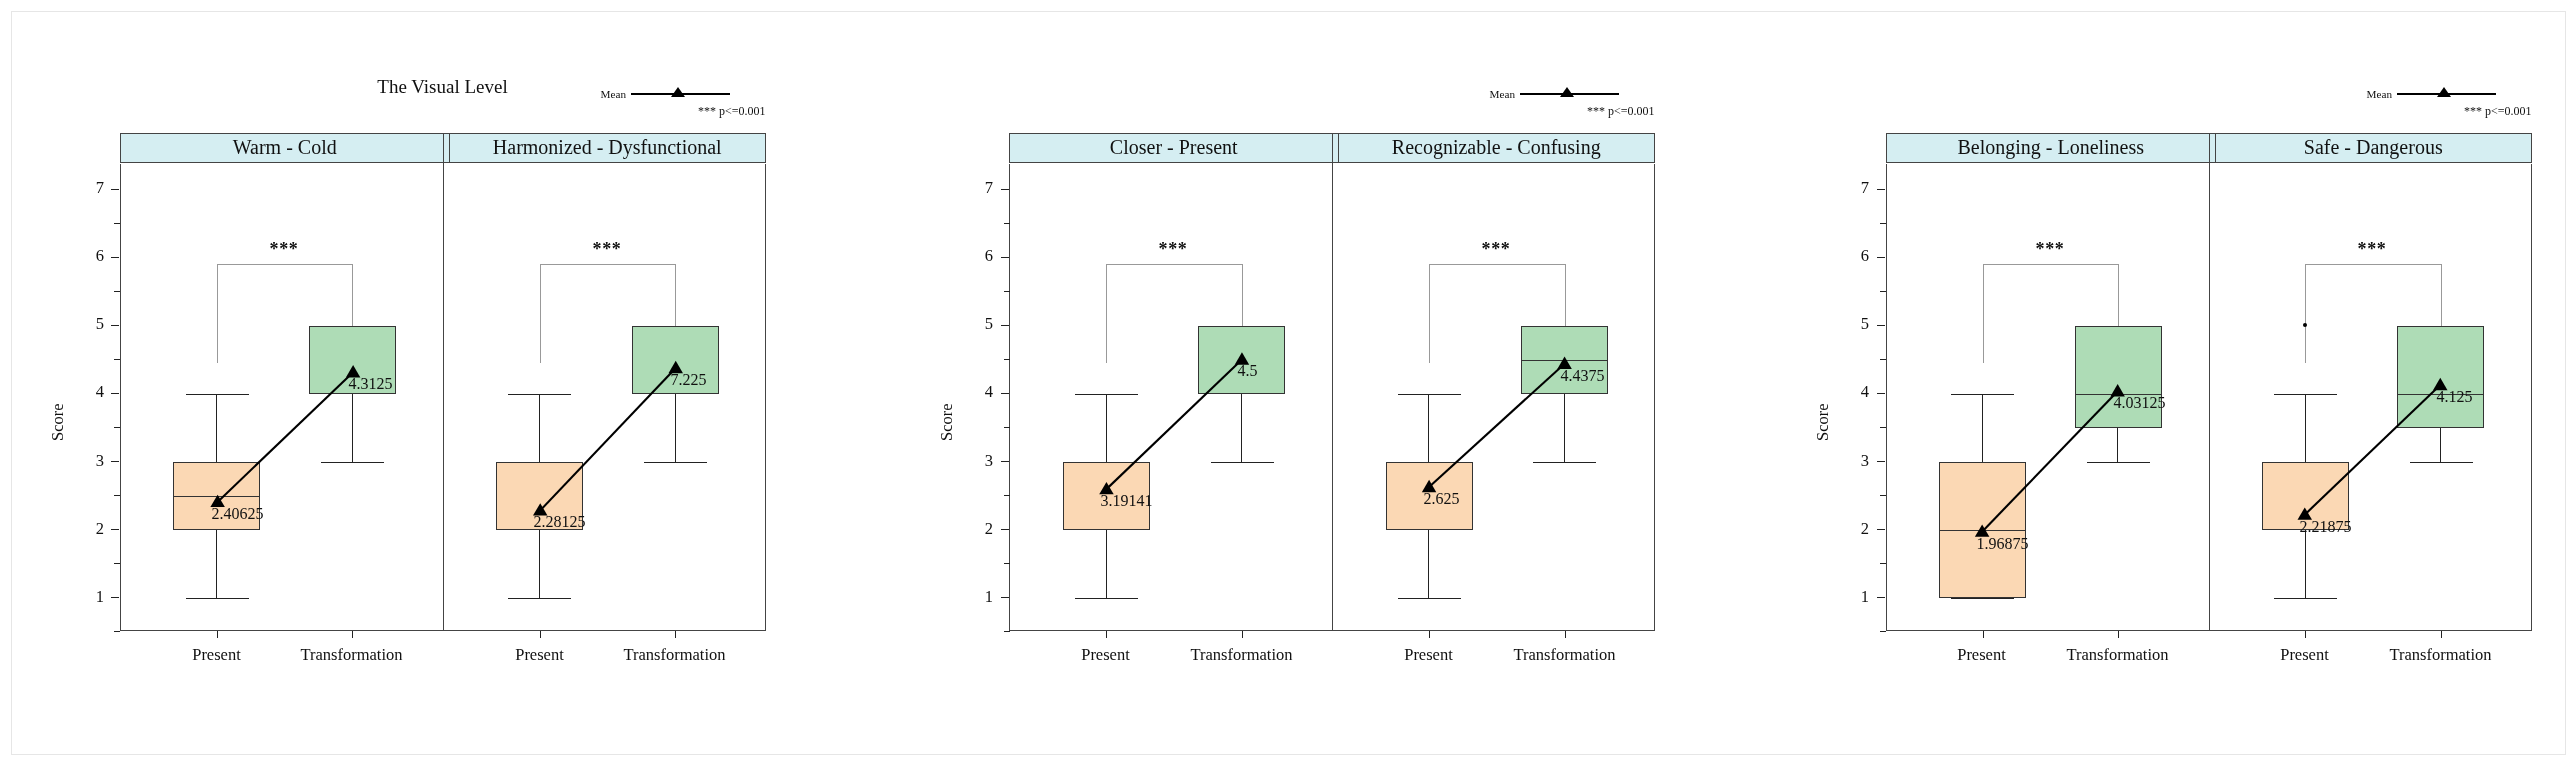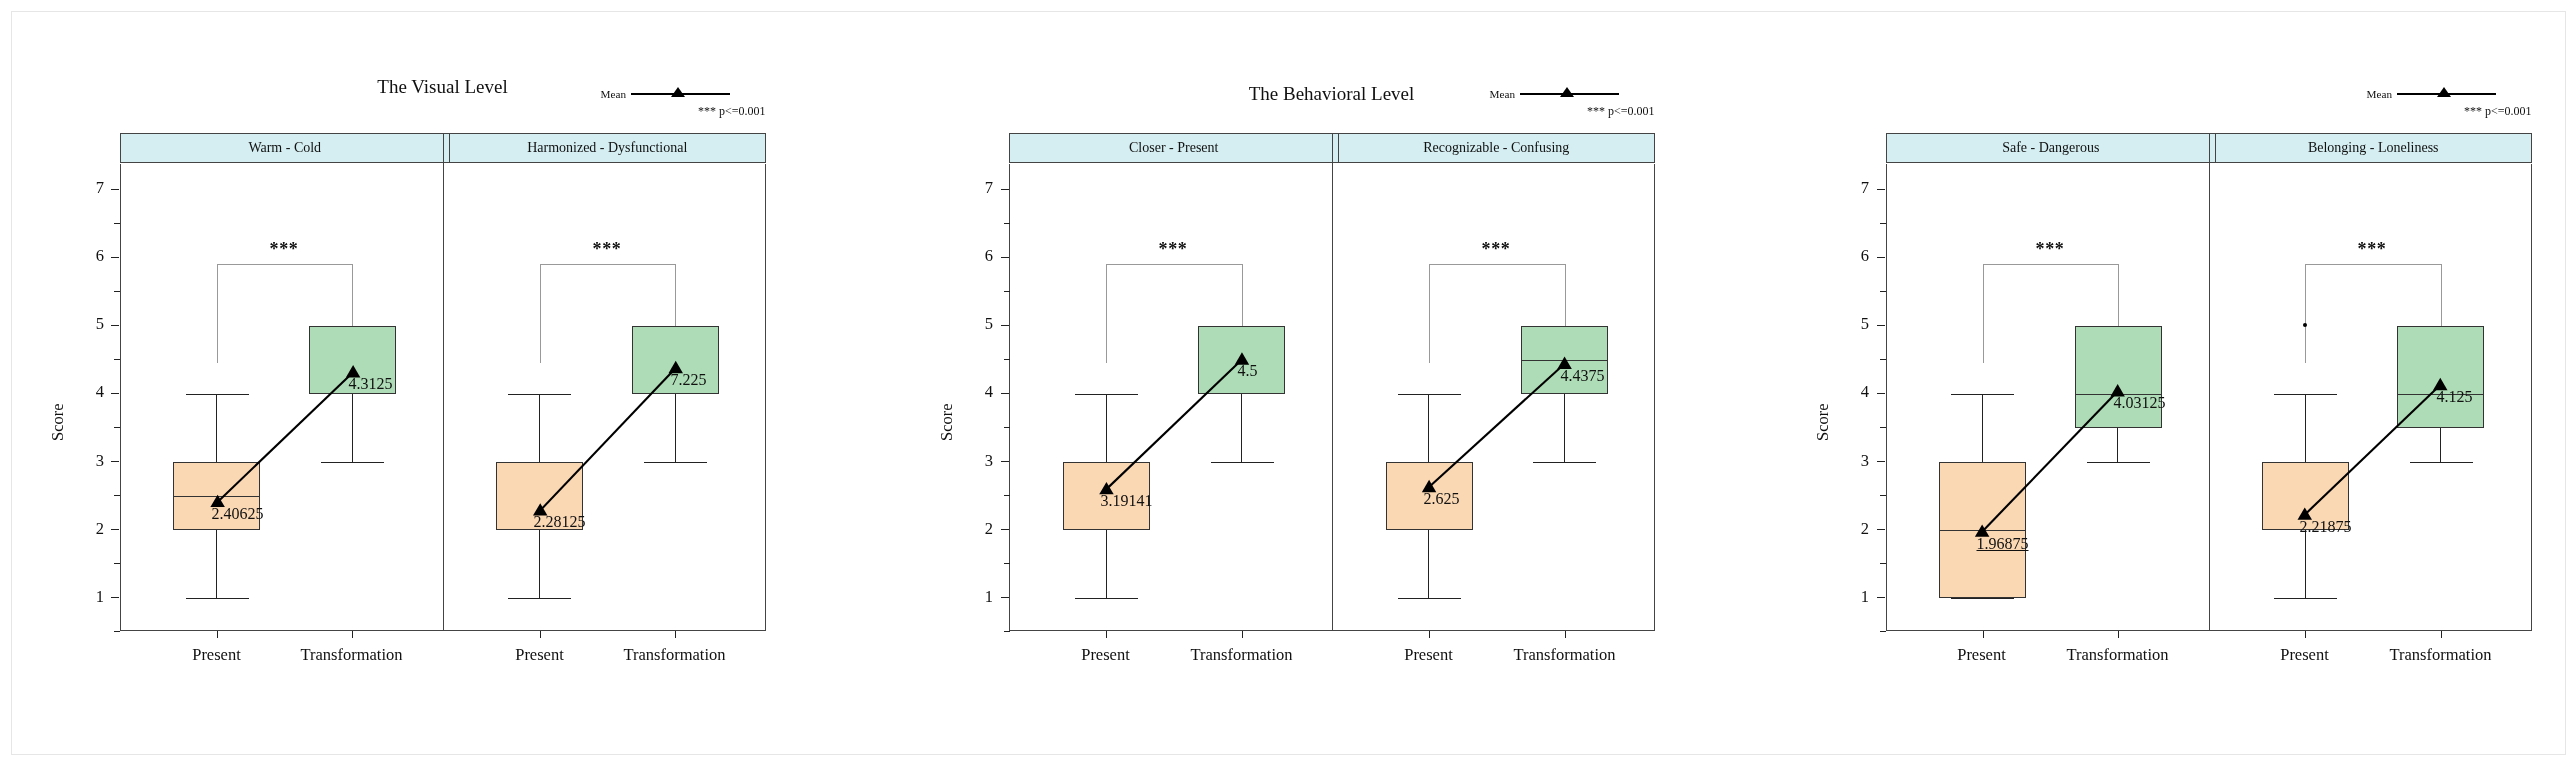--- a/index.html
+++ b/index.html
@@ -7,21 +7,21 @@
   #figure{position:absolute;left:10.5px;top:10.5px;width:2555px;height:744px;border:1.3px solid #e6e6e6;background:#fff;box-sizing:border-box;}
   .panel{position:absolute;top:0;height:744px;}
   .panel-title{position:absolute;text-align:center;font-size:19px;font-family:"Liberation Serif",serif;color:#111;white-space:nowrap;}
   .legend{position:absolute;width:165px;}
   .legend-row{display:flex;align-items:center;justify-content:flex-start;height:17px;}
   .legend-label{font-size:11.2px;font-family:"Liberation Serif",serif;margin-right:4.6px;}
   .legend-line{position:relative;width:99px;height:1.3px;background:#000;}
   .legend-tri{position:absolute;left:40px;top:-6px;width:0;height:0;border-left:7.2px solid transparent;border-right:7.2px solid transparent;border-bottom:10.5px solid #000;}
   .legend-p{font-size:12px;font-family:"Liberation Serif",serif;text-align:right;width:165px;margin-top:1.3px;white-space:nowrap;}
   .hdr-band{position:absolute;box-sizing:border-box;background:#d5eef2;border:1.1px solid #444;display:flex;}
-  .hdr-cell{flex:1;display:flex;align-items:center;justify-content:center;font-size:14px;font-family:"Liberation Serif",serif;color:#111;box-sizing:border-box;margin-left:7px;}
+  .hdr-cell{flex:1;display:flex;align-items:center;justify-content:center;font-size:20px;font-family:"Liberation Serif",serif;color:#111;box-sizing:border-box;margin-left:7px;}
   .hdr-cell + .hdr-cell{border-left:1.1px solid #444;}
   .plotarea{position:absolute;box-sizing:border-box;border:1.1px solid #444;border-top:none;}
   .divider{position:absolute;width:1.1px;background:#444;}
   .ylabel{position:absolute;font-size:16.5px;font-family:"Liberation Serif",serif;transform:rotate(-90deg);transform-origin:left top;white-space:nowrap;}
   .ytick-label{position:absolute;font-size:16.5px;font-family:"Liberation Serif",serif;text-align:right;width:22.4px;}
   .ytick-major{position:absolute;width:8.6px;height:1.2px;background:#222;}
   .ytick-minor{position:absolute;width:6px;height:0.9px;background:#222;}
   .xtick{position:absolute;width:1.1px;height:7.2px;background:#222;}
   .xtick-label{position:absolute;font-size:16.5px;font-family:"Liberation Serif",serif;text-align:center;white-space:nowrap;}
   .box{position:absolute;box-sizing:border-box;border:1.2px solid #333;}
@@ -126,21 +126,20 @@
       <div class="whisker-cap" style="left:632px;top:450px;width:63px;"></div>
       <div class="box transformation" style="left:620px;top:314px;width:87px;height:68px;"></div>
       <div class="meanlabel" style="left:659px;top:359px;">7.225</div>
       <svg class="ovl" width="2555" height="744" viewBox="0 0 3878 1130">
         <line x1="801" y1="756.9699344023323" x2="1006.8" y2="540.5750728862974" stroke="#000" stroke-width="3.2"></line>
         <polygon points="801,745.9699344023323 790,764.8899344023323 812,764.8899344023323" fill="#000"></polygon>
         <polygon points="1006.8,529.5750728862974 995.8,548.4950728862974 1017.8,548.4950728862974" fill="#000"></polygon>
       </svg>
     </div>
     <div class="panel" style="left:0px;top:0px;width:2555px;">
-      <div class="panel-title" style="left:997px;top:71px;width:646px;">The Behavioral Level</div>
       <div class="legend" style="left:1478px;top:74px;">
         <div class="legend-row">
           <span class="legend-label">Mean</span>
           <div class="legend-line">
             <div class="legend-tri"></div>
           </div>
         </div>
         <div class="legend-p">*** p&lt;=0.001</div>
       </div>
       <div class="hdr-band" style="left:997px;top:121px;width:646px;height:30px;">
@@ -227,22 +226,22 @@
       <div class="legend" style="left:2355px;top:74px;">
         <div class="legend-row">
           <span class="legend-label">Mean</span>
           <div class="legend-line">
             <div class="legend-tri"></div>
           </div>
         </div>
         <div class="legend-p">*** p&lt;=0.001</div>
       </div>
       <div class="hdr-band" style="left:1874px;top:121px;width:646px;height:30px;">
+        <div class="hdr-cell">Belonging - Loneliness</div>
         <div class="hdr-cell">Safe - Dangerous</div>
-        <div class="hdr-cell">Belonging - Loneliness</div>
       </div>
       <div class="plotarea" style="left:1874px;top:152px;width:646px;height:467px;"></div>
       <div class="divider" style="left:2197px;top:121px;height:497px;"></div>
       <div class="ylabel" style="left:1801px;top:429px;">Score</div>
       <div class="ytick-major" style="left:1865px;top:585px;"></div>
       <div class="ytick-label" style="left:1835px;top:575px;">1</div>
       <div class="ytick-minor" style="left:1868px;top:551px;"></div>
       <div class="ytick-major" style="left:1865px;top:517px;"></div>
       <div class="ytick-label" style="left:1835px;top:507px;">2</div>
       <div class="ytick-minor" style="left:1868px;top:483px;"></div>
@@ -268,21 +267,21 @@
       <div class="sig-h" style="left:1971px;top:252px;width:136px;"></div>
       <div class="sig-v" style="left:1971px;top:252px;height:99px;"></div>
       <div class="sig-v" style="left:2106px;top:252px;height:99px;"></div>
       <div class="sig-star" style="left:2011px;top:227px;width:55px;text-align:center;">***</div>
       <div class="whisker-v" style="left:1970px;top:382px;height:68px;"></div>
       <div class="whisker-cap" style="left:1939px;top:382px;width:63px;"></div>
       <div class="whisker-v" style="left:1970px;top:586px;height:0px;"></div>
       <div class="whisker-cap" style="left:1939px;top:586px;width:63px;"></div>
       <div class="box present" style="left:1927px;top:450px;width:87px;height:136px;"></div>
       <div class="medline" style="left:1927px;top:518px;width:87px;"></div>
-      <div class="meanlabel" style="left:1965px;top:523px;text-decoration:underline;">1.96875</div>
+      <div class="meanlabel" style="left:1965px;top:523px;">1.96875</div>
       <div class="whisker-v" style="left:2105px;top:314px;height:0px;"></div>
       <div class="whisker-cap" style="left:2075px;top:314px;width:63px;"></div>
       <div class="whisker-v" style="left:2105px;top:416px;height:34px;"></div>
       <div class="whisker-cap" style="left:2075px;top:450px;width:63px;"></div>
       <div class="box transformation" style="left:2063px;top:314px;width:87px;height:102px;"></div>
       <div class="medline" style="left:2063px;top:382px;width:87px;"></div>
       <div class="meanlabel" style="left:2102px;top:382px;">4.03125</div>
       <svg class="ovl" width="2555" height="744" viewBox="0 0 3878 1130">
         <line x1="2991" y1="789.2676749271137" x2="3196.8" y2="576.1025874635568" stroke="#000" stroke-width="3.2"></line>
         <polygon points="2991,778.2676749271137 2980,797.1876749271137 3002,797.1876749271137" fill="#000"></polygon>

